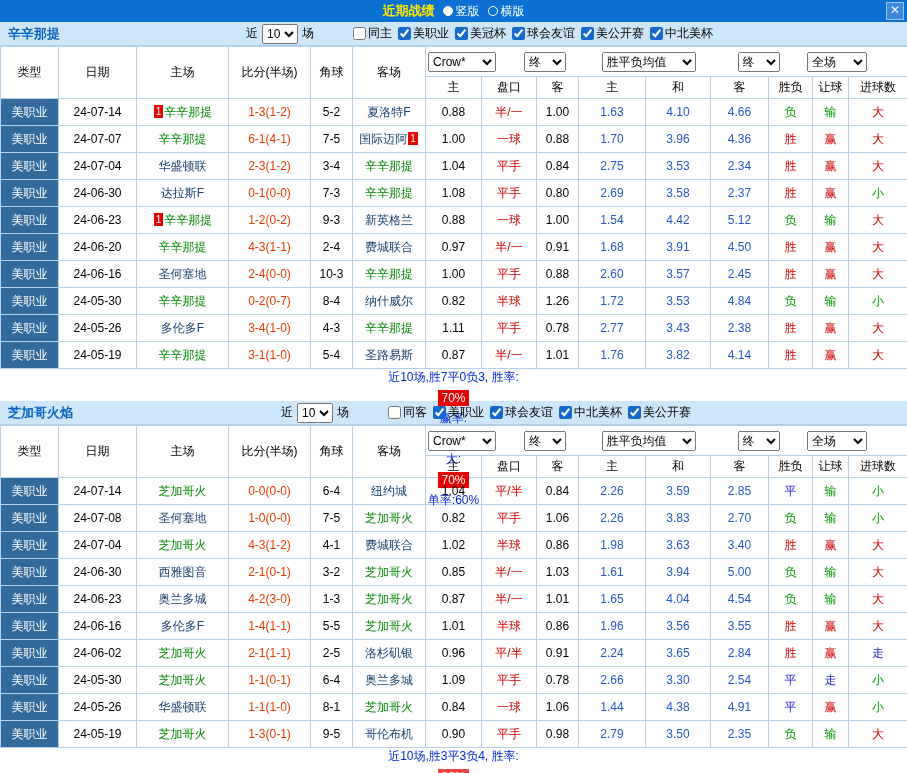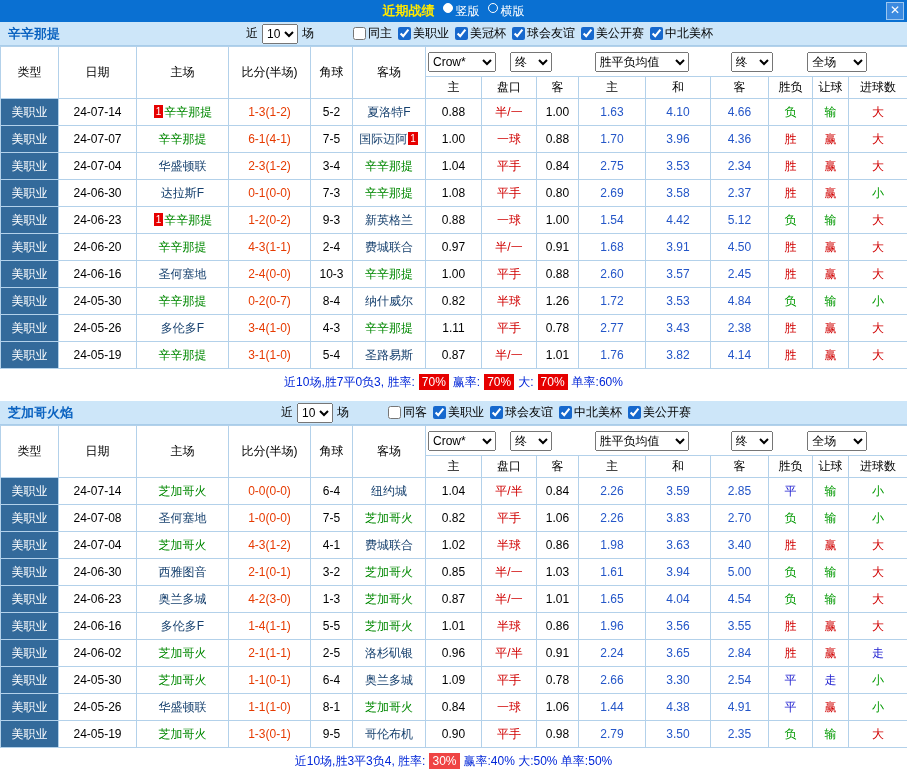--- a/index.html
+++ b/index.html
@@ -2,21 +2,21 @@
 <html><head>
 <meta charset="utf-8">
 <style>
   * { margin:0; padding:0; box-sizing:border-box; }
   html,body { width:907px; height:773px; overflow:hidden; background:#fff;
     font-family:"Liberation Sans","DejaVu Sans",sans-serif; font-size:12px; color:#000; }
 
   .titlebar { height:22px; background:#0a70d2; display:flex; align-items:center;
     justify-content:center; position:relative; color:#fff; }
   .titlebar-title { color:#ffe800; font-weight:bold; font-size:13px; }
-  .radio-opt { display:inline-flex; gap:3px; margin-left:8px; cursor:pointer; }
+  .radio-opt { display:inline-flex; align-items:center; gap:3px; margin-left:8px; cursor:pointer; }
   .radio-circle { width:10px; height:10px; border:1px solid #fff; border-radius:50%;
     display:inline-block; background:transparent; }
   .radio-circle.sel { background:#fff; }
   .close-btn { position:absolute; right:3px; top:2px; width:18px; height:18px;
     background:#3b8ae0; border:1px solid #9cc6ef; color:#fff; font-weight:bold;
     text-align:center; line-height:15px; cursor:pointer; font-size:12px; }
 
   .section-bar { height:24px; background:#cde6f9; border-bottom:1px solid #a9cdea;
     display:flex; align-items:center; padding:0 8px; }
   .team-title { color:#0a62c0; font-weight:bold; font-size:13px; cursor:pointer; }
@@ -27,39 +27,39 @@
   select { font-size:12px; height:20px; font-family:inherit; }
 
   table.stats { width:907px; border-collapse:collapse; table-layout:fixed; background:#fff; }
   .stats th, .stats td { border:1px solid #b3d1ea; text-align:center;
     overflow:hidden; white-space:nowrap; font-weight:normal; }
   .stats thead tr.sel-row th { height:30px; }
   .stats thead tr.hdr-row th { height:22px; }
   .stats tbody td { height:27px; }
   .sel-flex { display:flex; align-items:center; justify-content:space-between;
     padding:0 40px 0 2px; }
-  .sel-grp1 { display:flex; gap:14px; }
+  .sel-grp1 { display:flex; gap:28px; }
   .sel-grp2 { display:flex; gap:42px;margin-left:8px; }
   .sel-bk { width:68px; } .sel-period { width:42px; }
   .sel-odds { width:94px; } .sel-scope { width:60px; }
 
   td.type-cell { background:#336a9b; color:#fff; }
   .team-hl { color:#008800; }
   .team-opp { color:#16406e; }
   td.score-cell { color:#e63a00; }
   td.ah-line { color:#d00000; }
   td.eu-odds { color:#2456c8; }
   td.c-red { color:#d00000; }
   td.c-green { color:#009900; }
   td.c-blue { color:#2020d0; }
   .card-badge { display:inline-block; background:#e60000; color:#fff; font-size:10px;
     line-height:13px; padding:0 2px; margin:0 1px; vertical-align:1px; }
 
-  .summary { height:26px; display:flex; align-items:center; justify-content:center;
-    gap:4px; color:#0026d8; }
+  .summary { height:26px; display:flex; align-items:center; justify-content:space-between;
+    gap:4px; color:#0026d8;flex-direction:column; }
   .pct-badge { color:#fff; padding:0 3px; line-height:16px; display:inline-block; }
   .section-gap { height:6px; background:#fff; }
 </style>
 </head>
 <body>
 
 <div class="titlebar">
   <span class="titlebar-title">近期战绩</span>
   <span class="radio-opt">
     <span class="radio-circle sel"></span>

